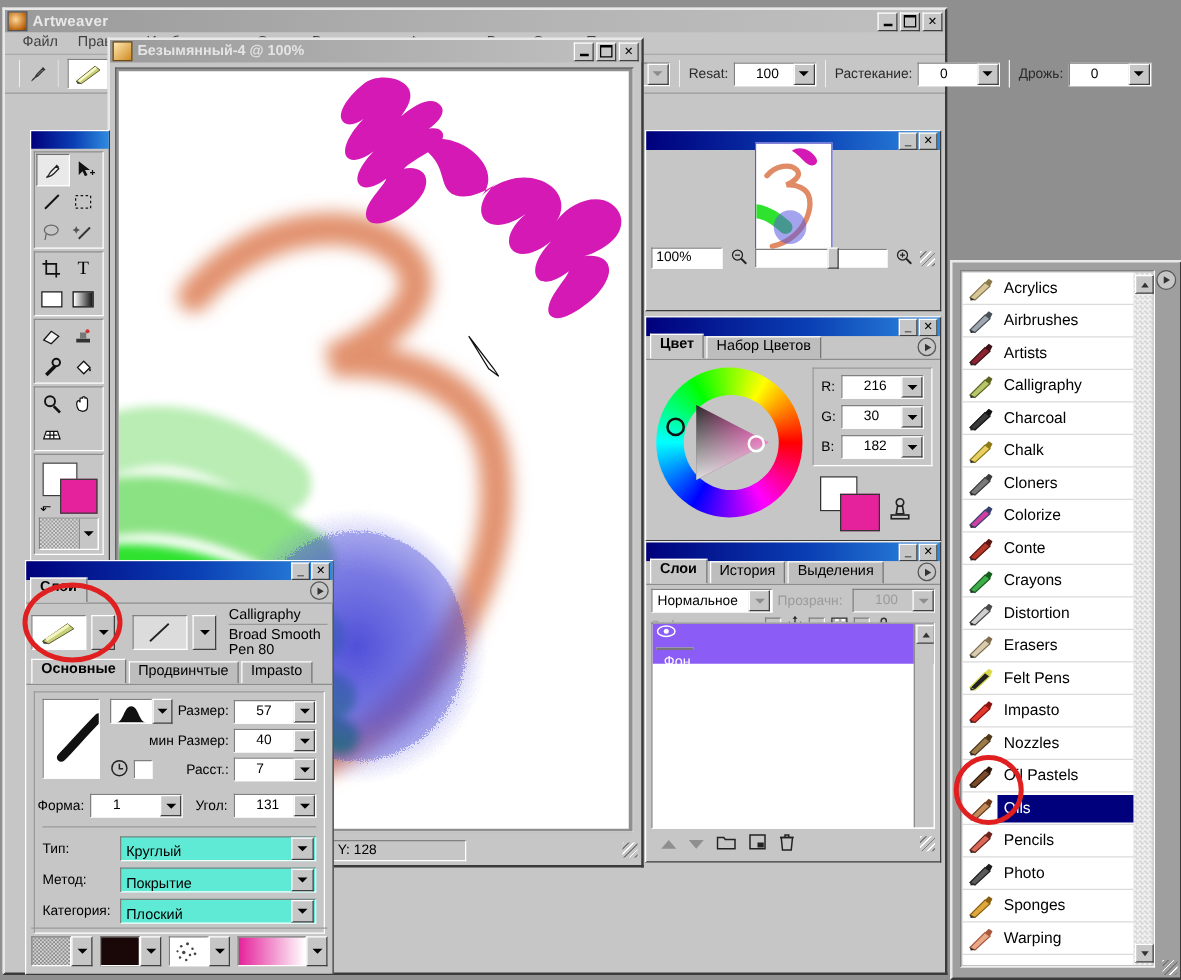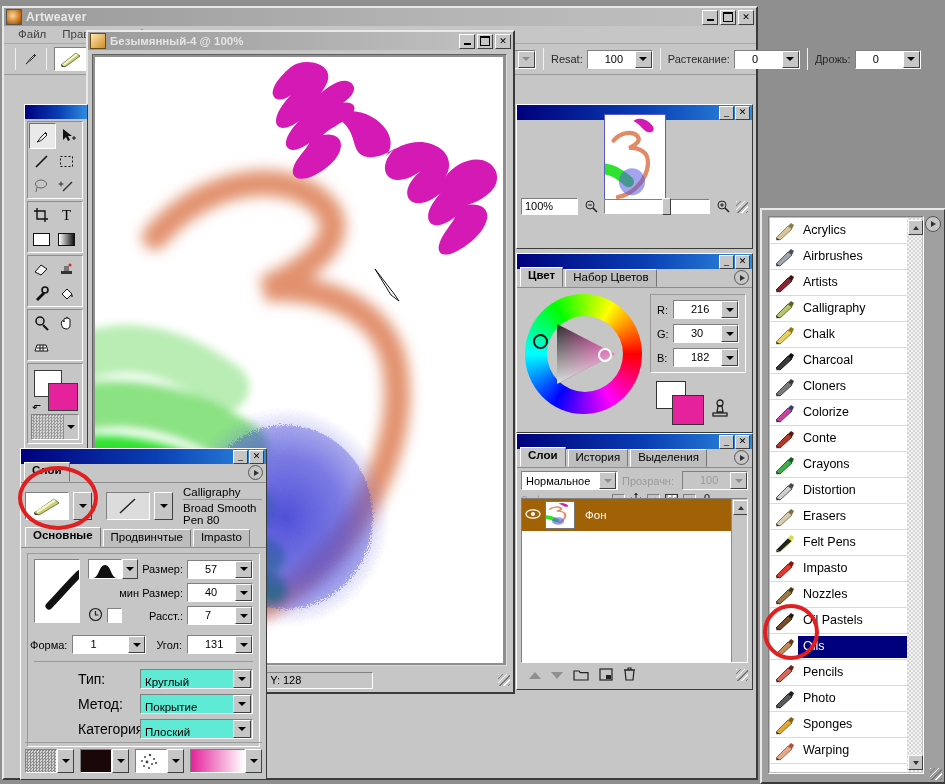--- a/index.html
+++ b/index.html
@@ -116,21 +116,21 @@
   #layers{left:512px;top:425px;width:235px;height:255px;}
   .blendrow{display:flex;align-items:center;gap:4px;padding:3px 4px 0 4px;}
   .blendsel{flex:1;height:17px;background:#fff;border:1px solid;border-color:#808080 #fff #fff #808080;
             display:flex;align-items:center;}
   .blendsel .v{flex:1;padding-left:4px;font-size:11px;}
   .lockrow{display:flex;align-items:center;gap:5px;padding:3px 4px;}
   .cbx{width:11px;height:11px;background:#c6c6c6;border:1px solid;border-color:#808080 #fff #fff #808080;
        display:flex;align-items:center;justify-content:center;font-size:9px;color:#9a9a9a;line-height:9px;}
   #layerlist{position:absolute;left:4px;top:64px;right:4px;bottom:26px;background:#fff;
              border:1px solid;border-color:#808080 #fff #fff #808080;overflow:hidden;}
-  .layerrow{display:flex;align-items:center;height:32px;background:#a16207;color:#fff;padding:0 3px;gap:4px;}
+  .layerrow{display:flex;height:32px;background:#8b5cf6;color:#fff;padding:0 3px;gap:4px;flex-direction:column;}
   .lthumb{width:28px;height:26px;background:#fff;border:1px solid #777;position:relative;overflow:hidden;}
   .scrollcol{position:absolute;right:0;top:0;bottom:0;width:15px;background:#c6c6c6;
              border-left:1px solid #8d8d8d;}
   .sbtn{width:13px;height:13px;margin:1px;background:#c6c6c6;border:1px solid;
         border-color:#fff #404040 #404040 #fff;display:flex;align-items:center;justify-content:center;}
   #layerbtns{position:absolute;left:4px;bottom:4px;right:4px;height:20px;display:flex;align-items:center;gap:10px;padding-left:8px;}
 
   
   #brush{left:16px;top:440px;width:245px;height:330px;}
   .bheadrow{display:flex;align-items:center;padding:3px 4px 0 4px;gap:4px;}
@@ -141,21 +141,21 @@
   .bnames{flex:1;margin-left:6px;}
   .bnames .n1{font-size:11.5px;border-bottom:1px solid #9a9a9a;padding-bottom:1px;}
   .bnames .n2{font-size:11.5px;padding-top:2px;}
   .btabs{display:flex;align-items:flex-end;padding-left:4px;margin-top:4px;border-bottom:1px solid #8d8d8d;height:17px;}
   .binner{margin:5px 6px 0 6px;border:1px solid;border-color:#9a9a9a #fff #fff #9a9a9a;padding:5px 6px 7px 6px;}
   .strokeprev{width:62px;height:62px;background:#fff;border:1px solid;border-color:#808080 #fff #fff #808080;
               position:relative;overflow:hidden;}
   .prow{display:flex;align-items:center;gap:4px;justify-content:flex-end;margin-bottom:4px;}
   .prow .pl{font-size:11px;}
   .selrow{display:flex;align-items:center;gap:6px;margin-bottom:5px;}
-  .selrow .sl{width:56px;font-size:14px;margin-left:44px;}
+  .selrow .sl{width:56px;font-size:11px;}
   .wsel{flex:1;height:18px;background:#5eead4;border:1px solid;border-color:#808080 #fff #fff #808080;
         display:flex;align-items:flex-end;}
   .wsel .v{flex:1;padding-left:4px;font-size:11.5px;}
   .wsel .ar{width:16px;height:16px;margin:0 1px;background:#c6c6c6;border:1px solid;
             border-color:#fff #404040 #404040 #fff;display:flex;align-items:center;justify-content:center;}
   #matrow{position:absolute;left:4px;bottom:3px;right:4px;height:30px;display:flex;align-items:center;gap:6px;
           border-top:1px solid #9a9a9a;padding-top:3px;}
   .matbox{display:flex;align-items:stretch;height:24px;}
   .matsw{width:30px;border:1px solid;border-color:#808080 #fff #fff #808080;}
   .matar{width:15px;background:#c6c6c6;border:1px solid;border-color:#fff #404040 #404040 #fff;
@@ -970,36 +970,36 @@
                 <path d="M3 17 L15 5 L19 8 L7 19 Z" fill="#b9c56a" stroke="#5c6320" stroke-width="0.9"></path>
                 <path d="M15 5 L19 8 L21 4 L18 2 Z" fill="#5c6320"></path>
                 <path d="M3 17 L7 19 L3.5 19.3 Z" fill="#2b2b2b"></path>
               </svg>
             </span>
             <span class="lbl2">Calligraphy</span>
           </div>
           <div class="catrow">
             <span class="caticon">
               <svg width="24" height="20" viewBox="0 0 24 20">
+                <path d="M3 17 L15 5 L19 8 L7 19 Z" fill="#3a3a3a" stroke="#111111" stroke-width="0.9"></path>
+                <path d="M15 5 L19 8 L21 4 L18 2 Z" fill="#111111"></path>
+                <path d="M3 17 L7 19 L3.5 19.3 Z" fill="#2b2b2b"></path>
+              </svg>
+            </span>
+            <span class="lbl2">Charcoal</span>
+          </div>
+          <div class="catrow">
+            <span class="caticon">
+              <svg width="24" height="20" viewBox="0 0 24 20">
                 <path d="M3 17 L15 5 L19 8 L7 19 Z" fill="#e8cf63" stroke="#8d7a16" stroke-width="0.9"></path>
                 <path d="M15 5 L19 8 L21 4 L18 2 Z" fill="#8d7a16"></path>
                 <path d="M3 17 L7 19 L3.5 19.3 Z" fill="#2b2b2b"></path>
               </svg>
             </span>
             <span class="lbl2">Chalk</span>
-          </div>
-          <div class="catrow">
-            <span class="caticon">
-              <svg width="24" height="20" viewBox="0 0 24 20">
-                <path d="M3 17 L15 5 L19 8 L7 19 Z" fill="#3a3a3a" stroke="#111111" stroke-width="0.9"></path>
-                <path d="M15 5 L19 8 L21 4 L18 2 Z" fill="#111111"></path>
-                <path d="M3 17 L7 19 L3.5 19.3 Z" fill="#2b2b2b"></path>
-              </svg>
-            </span>
-            <span class="lbl2">Charcoal</span>
           </div>
           <div class="catrow">
             <span class="caticon">
               <svg width="24" height="20" viewBox="0 0 24 20">
                 <path d="M3 17 L15 5 L19 8 L7 19 Z" fill="#7a7a7a" stroke="#3a3a3a" stroke-width="0.9"></path>
                 <path d="M15 5 L19 8 L21 4 L18 2 Z" fill="#3a3a3a"></path>
                 <path d="M3 17 L7 19 L3.5 19.3 Z" fill="#2b2b2b"></path>
               </svg>
             </span>
             <span class="lbl2">Cloners</span>

